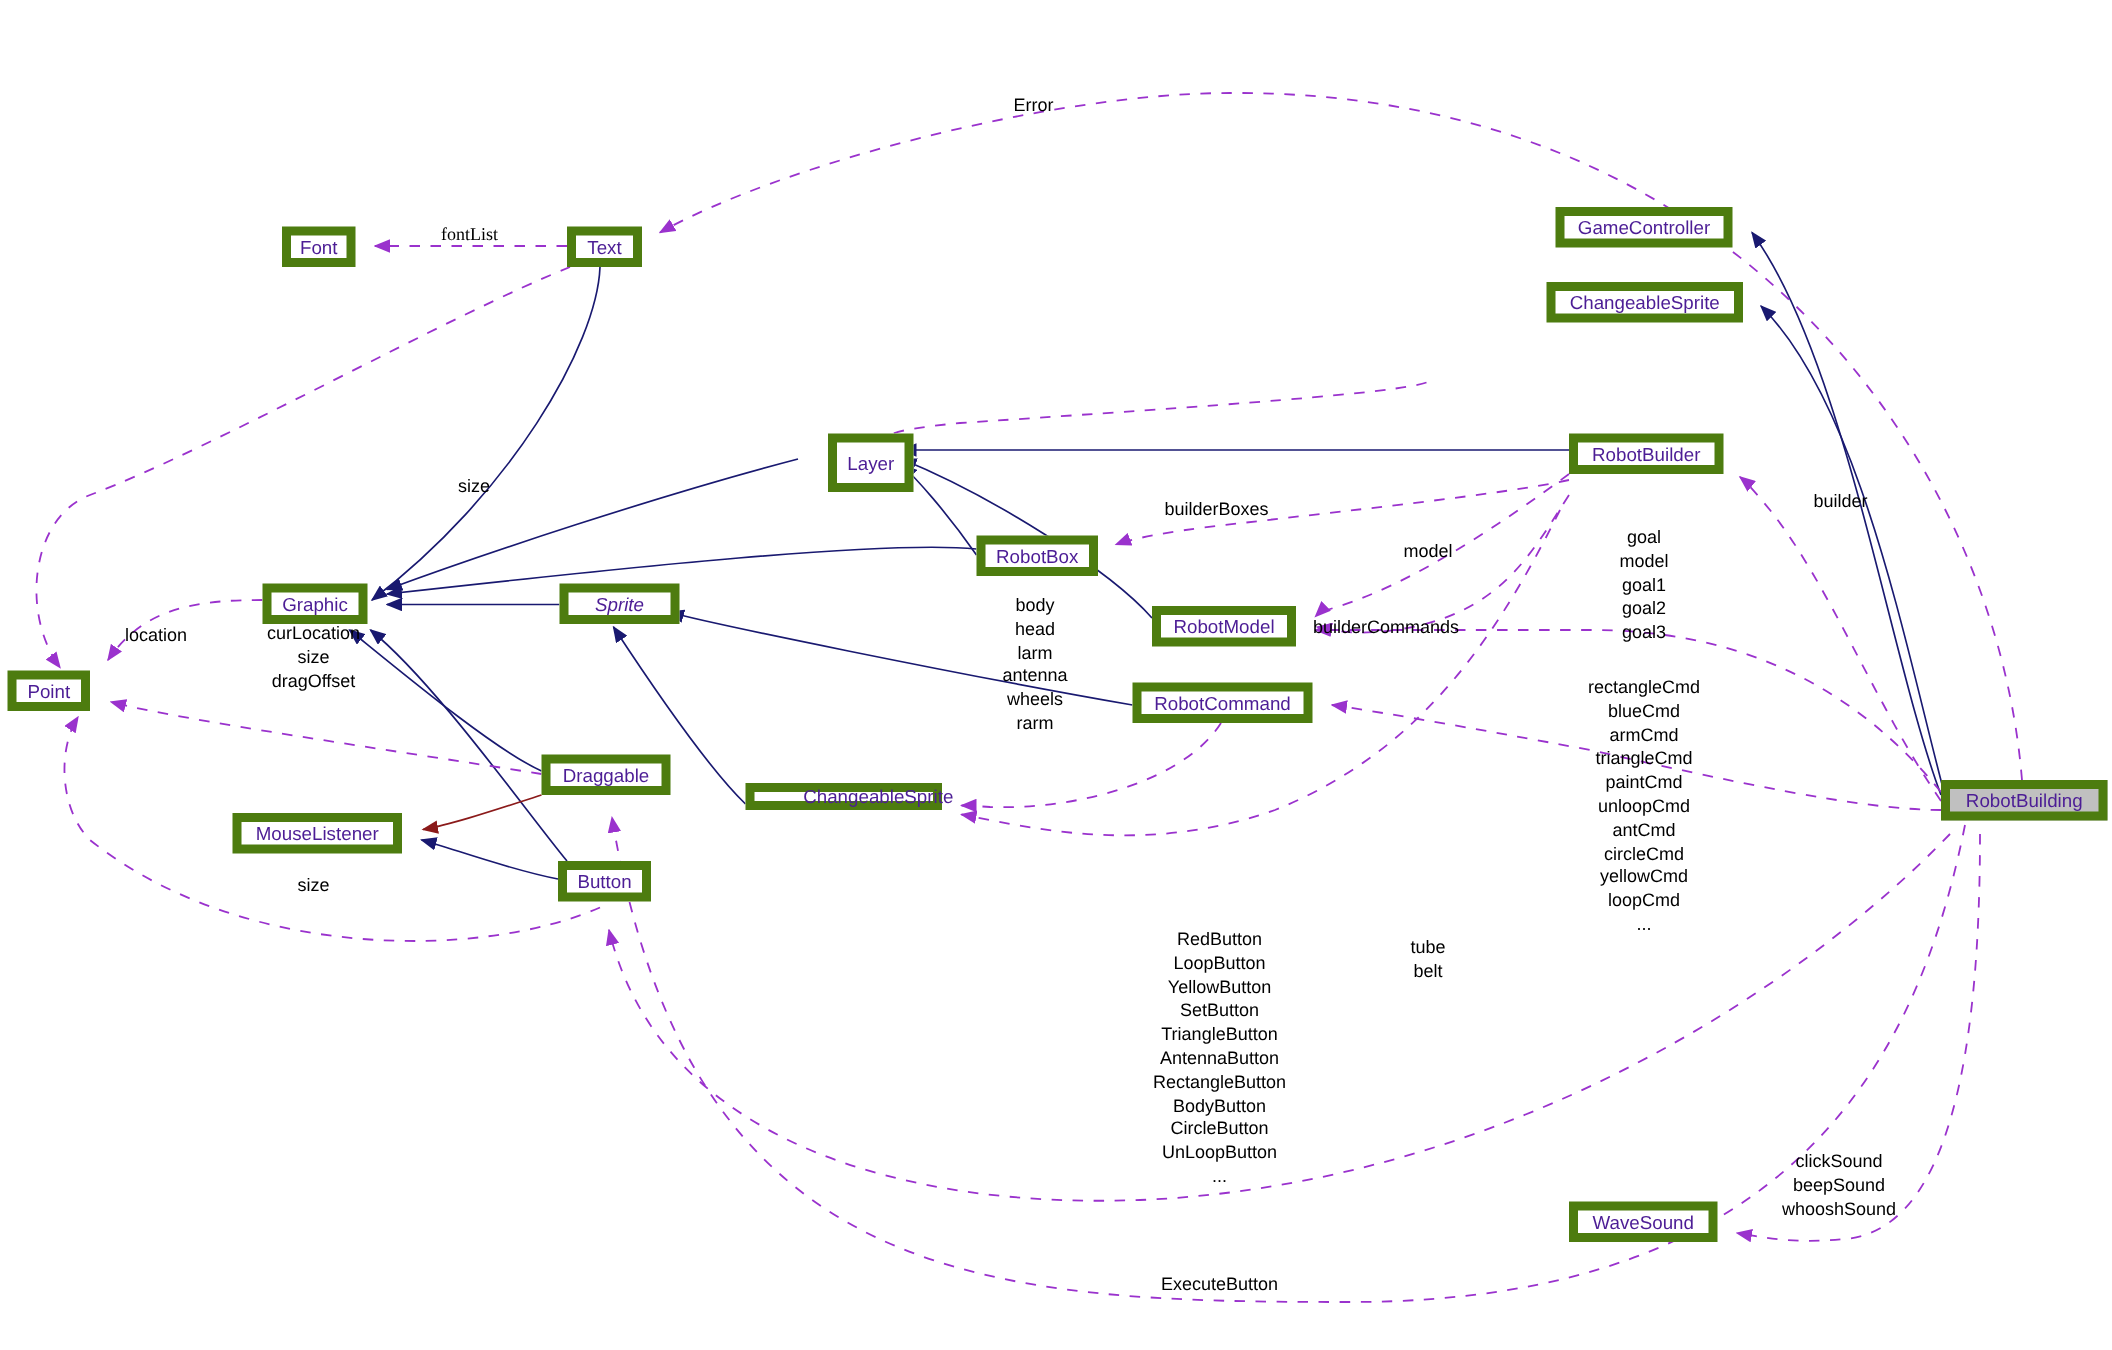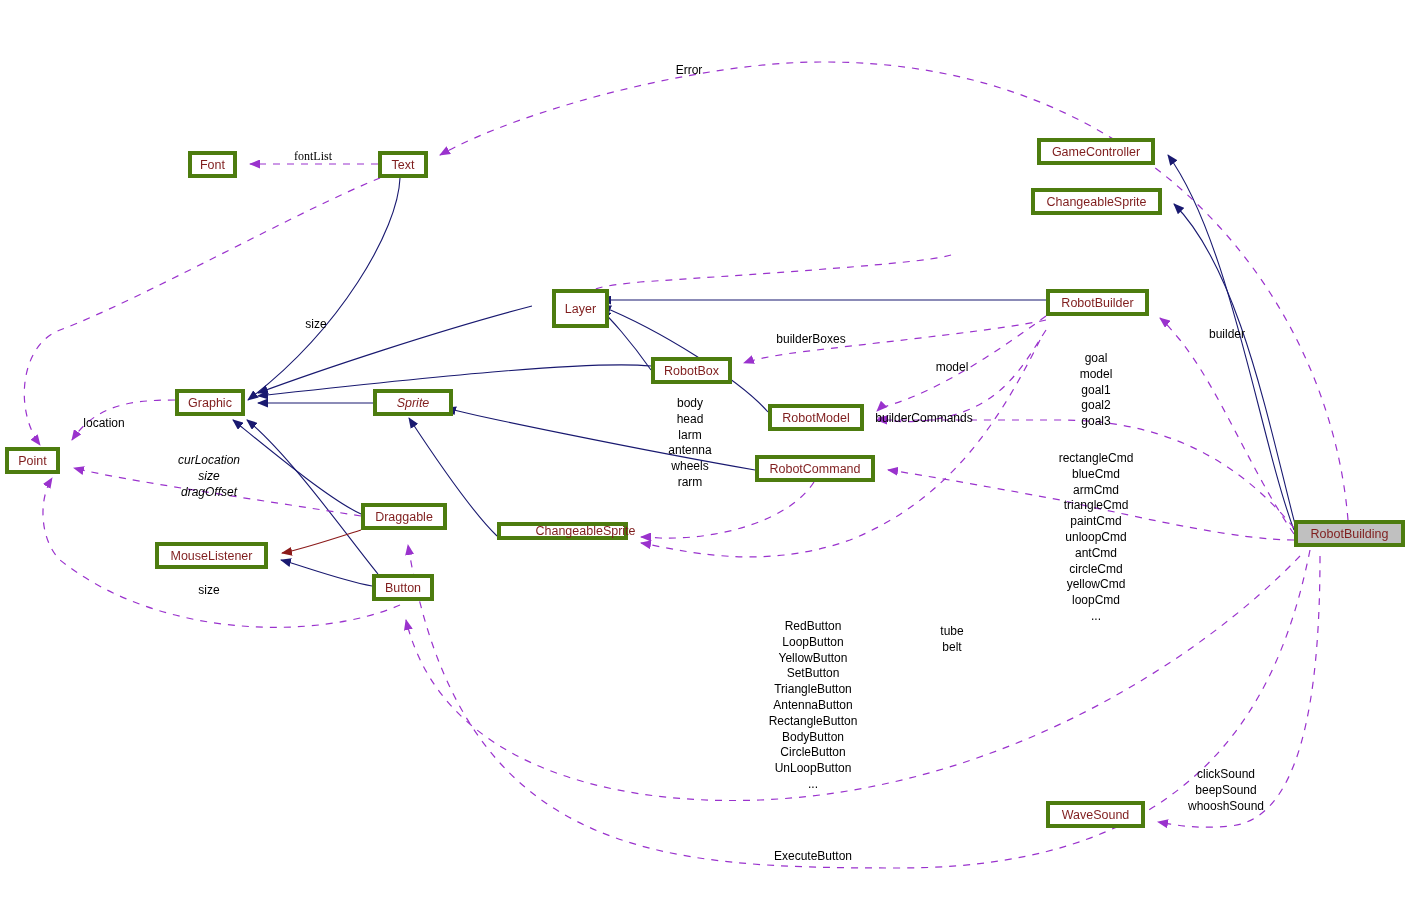--- a/index.html
+++ b/index.html
@@ -1,22 +1,22 @@
 <!DOCTYPE html>
 <html><head>
 <meta charset="utf-8">
 <style>
   html,body{margin:0;padding:0;background:#ffffff;}
   body{width:1408px;height:900px;position:relative;overflow:hidden;
        font-family:"Liberation Sans",sans-serif;}
   #canvas{position:absolute;left:0;top:0;width:1408px;height:900px;}
   svg.edges{position:absolute;left:0;top:0;width:1408px;height:900px;}
-  .node{position:absolute;box-sizing:border-box;border:4px solid #4d7c0f;
+  .node{position:absolute;box-sizing:border-box;border:6px solid #4d7c0f;
         background:#ffffff;display:flex;align-items:center;justify-content:center;
-        font-size:12.5px;color:#7f1d1d;white-space:nowrap;}
+        font-size:12.5px;color:#4c1d95;white-space:nowrap;}
   .node.hl{background:#c0c0c0;}
   .elabel{position:absolute;font-size:12px;color:#000000;white-space:nowrap;
           text-align:center;line-height:15.8px;}
   .elabel.ctr{transform:translateX(-50%);}
 </style>
 </head>
 <body>
 
 <div id="canvas">
 
@@ -143,21 +143,21 @@
 goal2
 goal3</div>
   <div class="elabel ctr" style="left:104px;top:416px;">location</div>
   <div class="elabel ctr" style="left:690px;top:396px;white-space:pre;">body
 head
 larm
 antenna
 wheels
 rarm</div>
   <div class="elabel ctr" style="left:924px;top:411px;text-align:center;">builderCommands</div>
-  <div class="elabel ctr" style="left:209px;top:453px;white-space:pre;font-style:italic;">curLocation
+  <div class="elabel ctr" style="left:209px;top:415px;white-space:pre;">curLocation
 size
 dragOffset</div>
   <div class="elabel ctr" style="left:1096px;top:451px;white-space:pre;">rectangleCmd
 blueCmd
 armCmd
 triangleCmd
 paintCmd
 unloopCmd
 antCmd
 circleCmd

